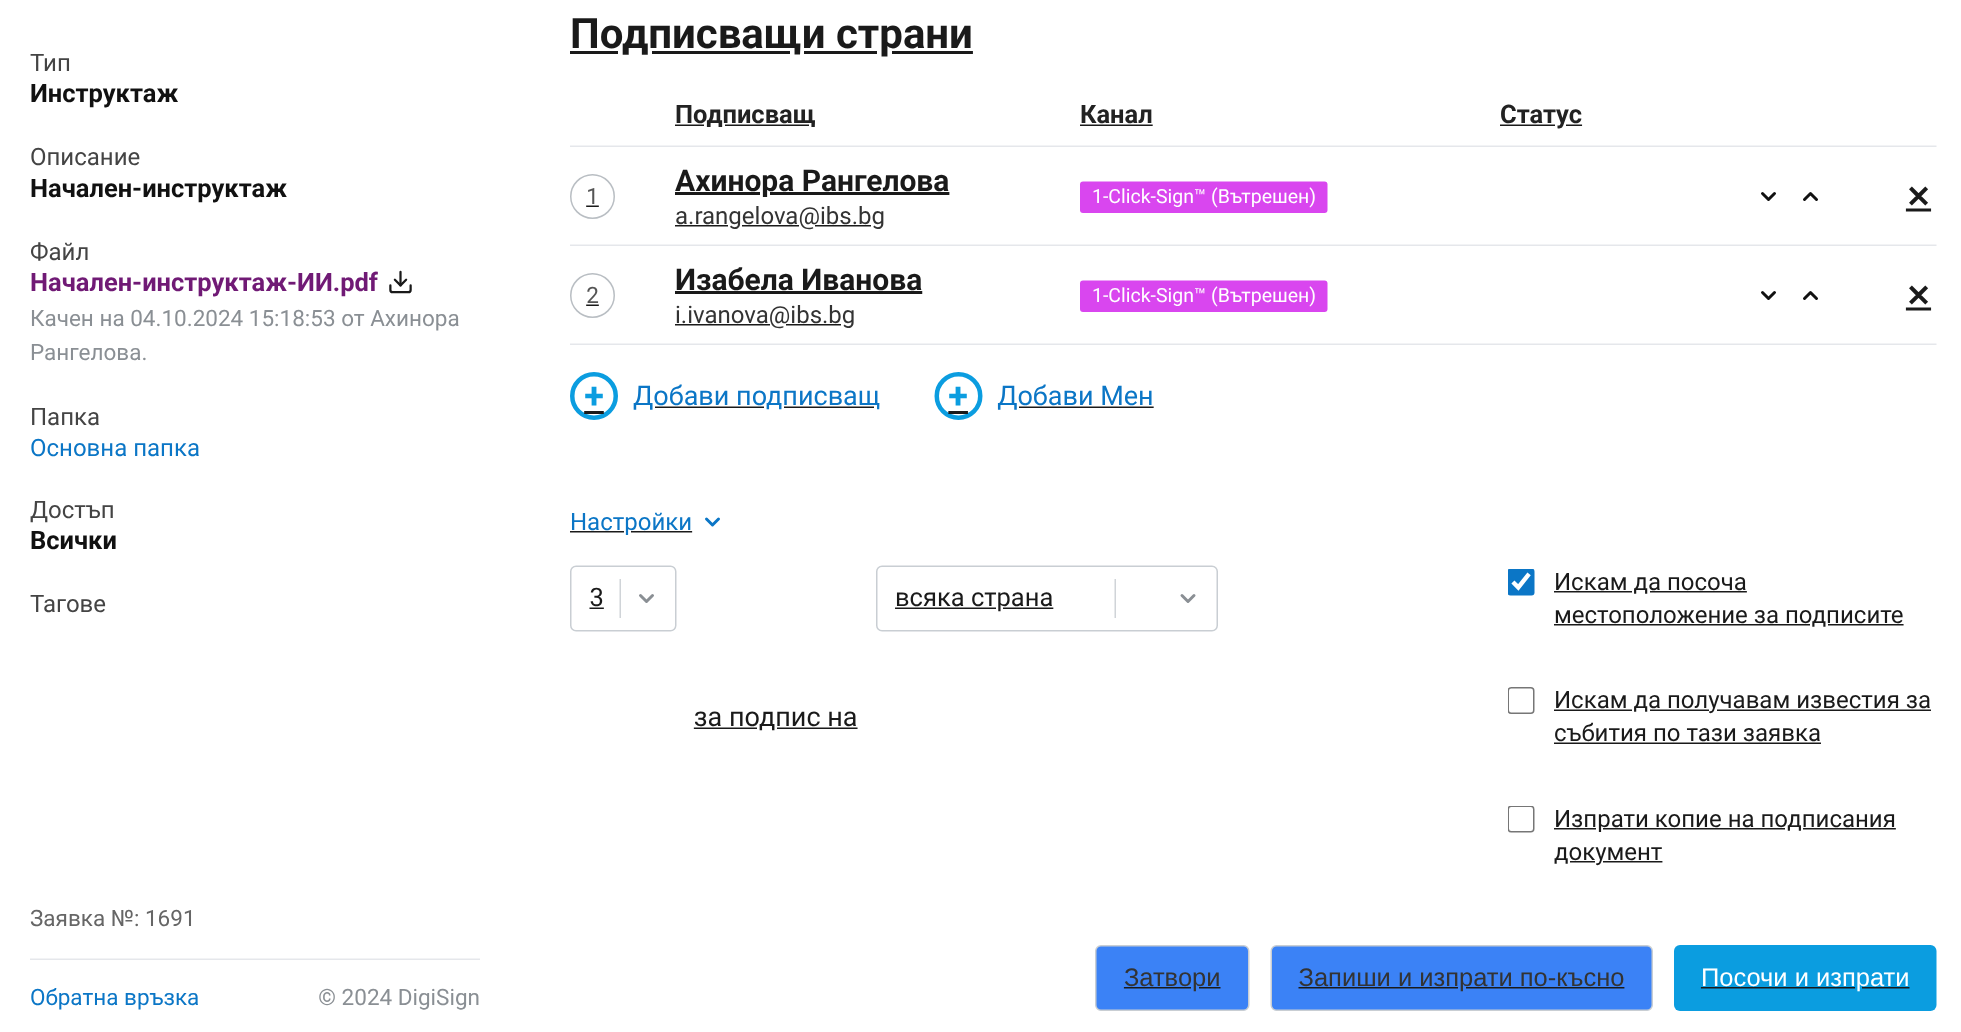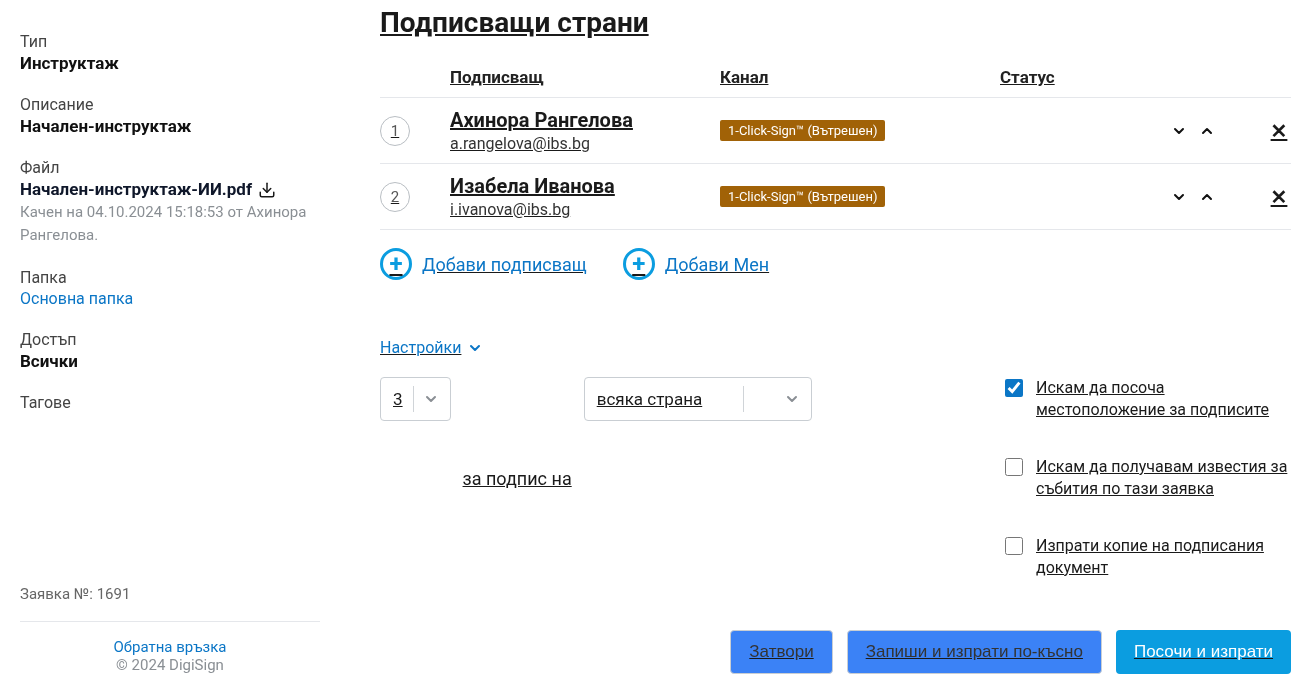--- a/index.html
+++ b/index.html
@@ -15,26 +15,26 @@
     width: 340px;
     padding: 32px 20px 14px 20px;
     display: flex;
     flex-direction: column;
     border-right: 0px solid #eee;
   }
   .sidebar-section { margin-bottom: 22px; }
   .sidebar-label { color: #444; font-size: 16px; margin-bottom: 2px; }
   .sidebar-value { font-weight: 700; font-size: 17px; color: #111; }
   .link { color: #0b76c6; }
-  .file-link { font-weight: 700; font-size: 17px; color: #0f172a; display: inline-flex; align-items: flex-end; gap: 6px; }
+  .file-link { font-weight: 700; font-size: 17px; color: #701a75; display: inline-flex; align-items: flex-start; gap: 6px; }
   .muted { color: #8a8f94; font-size: 15px; margin-top: 2px; line-height: 1.5; }
   .req-num { color: #666; font-size: 15px; margin-top: auto; padding-top: 60px; }
   .sidebar-footer {
     display: flex; justify-content: space-between; align-items: center;
-    border-top: 1px solid #e5e7eb; padding-top: 16px; margin-top: 18px; font-size: 15px; flex-direction: column;
+    border-top: 1px solid #e5e7eb; padding-top: 16px; margin-top: 18px; font-size: 15px;
   }
   .sidebar-footer .link { color:#0b76c6; }
   .sidebar-footer .copy { color:#8a8f94; }
   .dl-icon { width: 18px; height: 18px; flex-shrink: 0; }
 
   .main {
     flex: 1;
     padding: 0 16px 0 40px;
     display: flex; flex-direction: column;
     overflow: hidden;
@@ -50,21 +50,21 @@
   }
   .num-cell { display:flex; align-items:center; }
   .num-circle {
     width: 30px; height: 30px; border-radius: 50%;
     border: 1.5px solid #b9bec3; display:flex; align-items:center; justify-content:center;
     font-size: 15px; color:#555;
   }
   .signer-name { font-weight: 700; font-size: 20px; }
   .signer-email { font-size: 16px; color:#333; margin-top:2px; }
   .badge {
-    display: inline-block; background:#a16207; color:#fff; font-size: 13px;
+    display: inline-block; background:#d946ef; color:#fff; font-size: 13px;
     padding: 3px 8px; border-radius:2px;
   }
   .row-actions { display:flex; justify-content:flex-end; align-items:center; gap:4px; }
   .chev { width:24px; height:24px; display:inline-flex; align-items:center; justify-content:center; cursor:pointer; }
   .close-x { width:24px; height:24px; display:inline-flex; align-items:center; justify-content:center; font-size:20px; cursor:pointer; margin-left:44px; font-weight:700;}
   .add-row { display:flex; gap:36px; padding: 18px 0; border-top:1px solid #e5e7eb; }
   .add-btn { display:inline-flex; align-items:center; gap:10px; color:#0b76c6; font-size:18px; cursor:pointer; }
   .plus-circle { width:32px; height:32px; border:3px solid #0b9de0; border-radius:50%; display:inline-flex; align-items:center; justify-content:center; color:#0b9de0; font-size:24px; font-weight:700; line-height:1;}
   .settings-toggle { margin-top: 40px; display:inline-flex; align-items:center; gap:6px; color:#0b76c6; font-size:16px; cursor:pointer;}
   .controls-row { display:flex; align-items:flex-start; gap:12px; margin-top:20px; }

